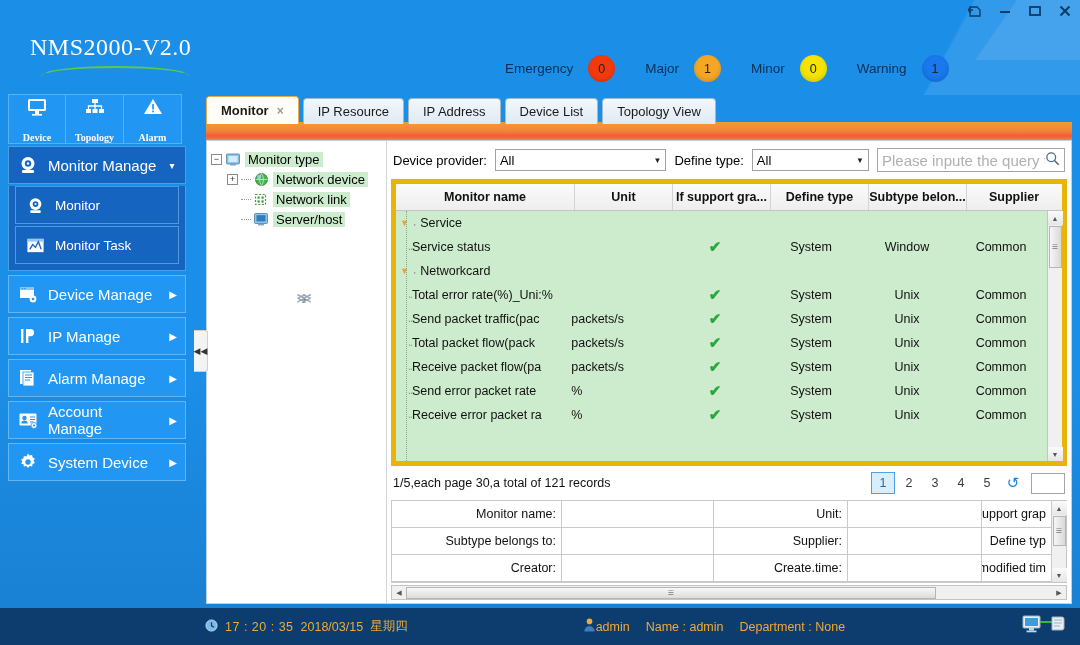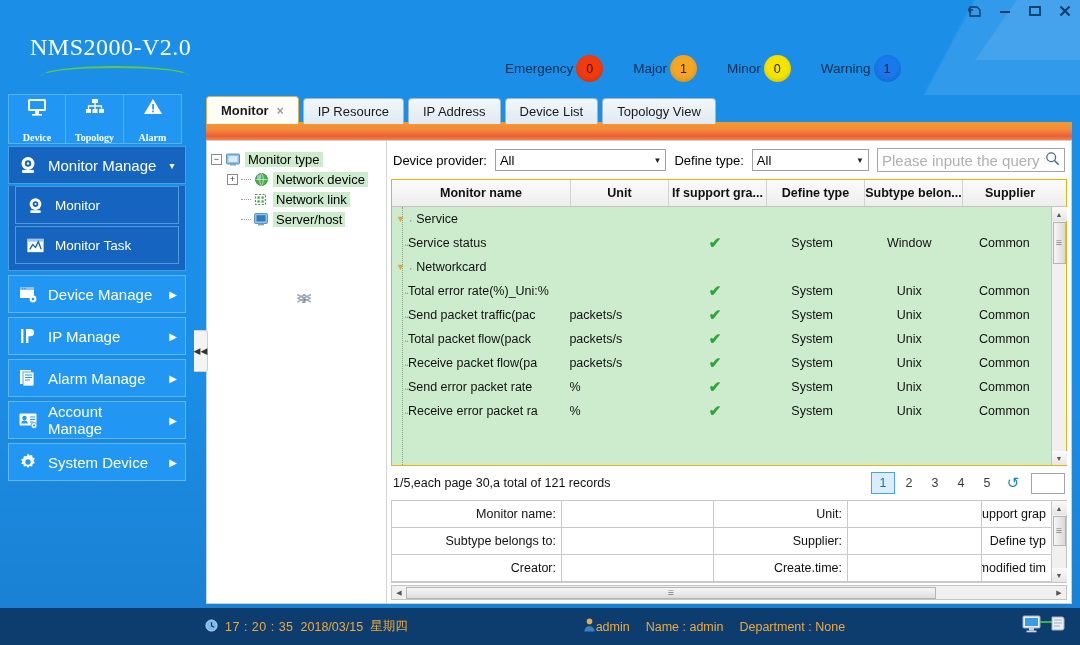--- a/index.html
+++ b/index.html
@@ -41,21 +41,21 @@
   .brand-swoosh {
     position:absolute; left:40px; top:66px; width:150px; height:10px;
     border-radius:50%/100% 100% 0 0;
     border-top:2.5px solid #5ec84a;
     border-left:2px solid rgba(90,200,70,.25);
     border-right:2px solid rgba(90,200,70,.25);
   }
 
   
   .alarms { position:absolute; left:505px; top:55px; display:flex; gap:30px; align-items:center; }
-  .alarm-item { display:flex; align-items:center; gap:3px; }
+  .alarm-item { display:flex; align-items:center; gap:15px; }
   .alarm-label { font-size:13.5px; color:#0b2f52; }
   .alarm-dot {
     width:27px; height:27px; border-radius:50%;
     display:flex; align-items:center; justify-content:center;
     font-size:12.5px; color:#222; font-weight:normal;
     box-shadow:inset 0 -2px 4px rgba(0,0,0,.12);
   }
 
   
   .sheen {
@@ -162,21 +162,21 @@
     height:24px; border:1px solid #a5a5a5; background:#fff; display:flex; align-items:center;
     padding:0 4px; width:188px; margin-left:auto;
   }
   .searchbox input {
     flex:1; border:none; outline:none; font-size:15px; color:#333;
     font-family:"Liberation Sans",sans-serif; min-width:0; background:transparent;
   }
   .searchbox input::placeholder { color:#b0b0b0; }
 
   
-  .tablewrap { flex:1; display:flex; flex-direction:column; min-height:0; margin:0 4px; border:1px solid #eab308; }
+  .tablewrap { flex:1; display:flex; flex-direction:column; min-height:0; margin:0 4px; border:5px solid #eab308; }
   .thead { display:flex; background:linear-gradient(180deg,#fbfbfb,#eeeeee); height:27px; border-bottom:1px solid #c4c4c4;}
   .th {
     display:flex; align-items:center; justify-content:center; font-size:12.5px; font-weight:bold;
     border-right:1px solid #d3d3d3; overflow:hidden; white-space:nowrap; color:#111;
   }
   .th:last-child { border-right:none; }
   .tbody { flex:1; background:#cdeccd; overflow:hidden; position:relative; }
   .tr { display:flex; height:24px; align-items:center; }
   .td { display:flex; align-items:center; font-size:12.5px; color:#111; overflow:hidden; white-space:nowrap; }
   .td.center { justify-content:center; }

